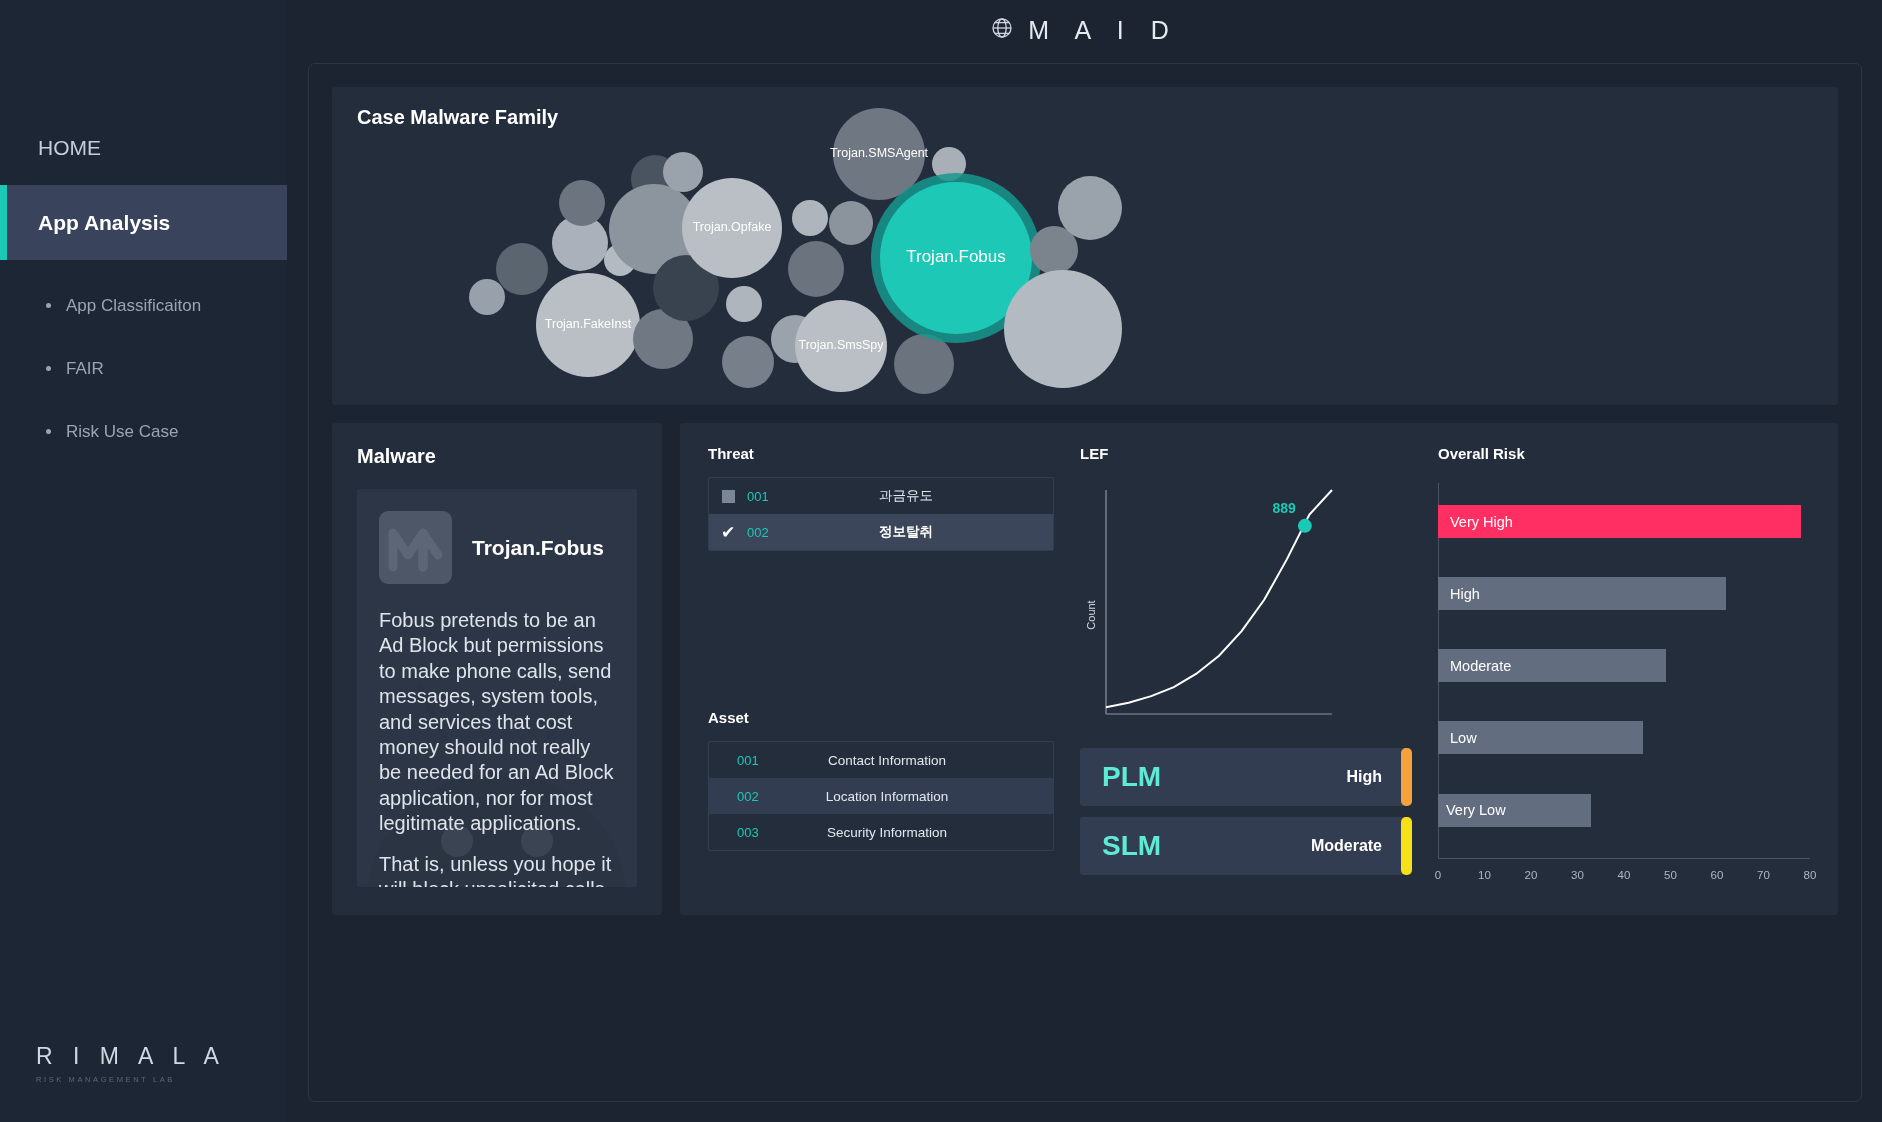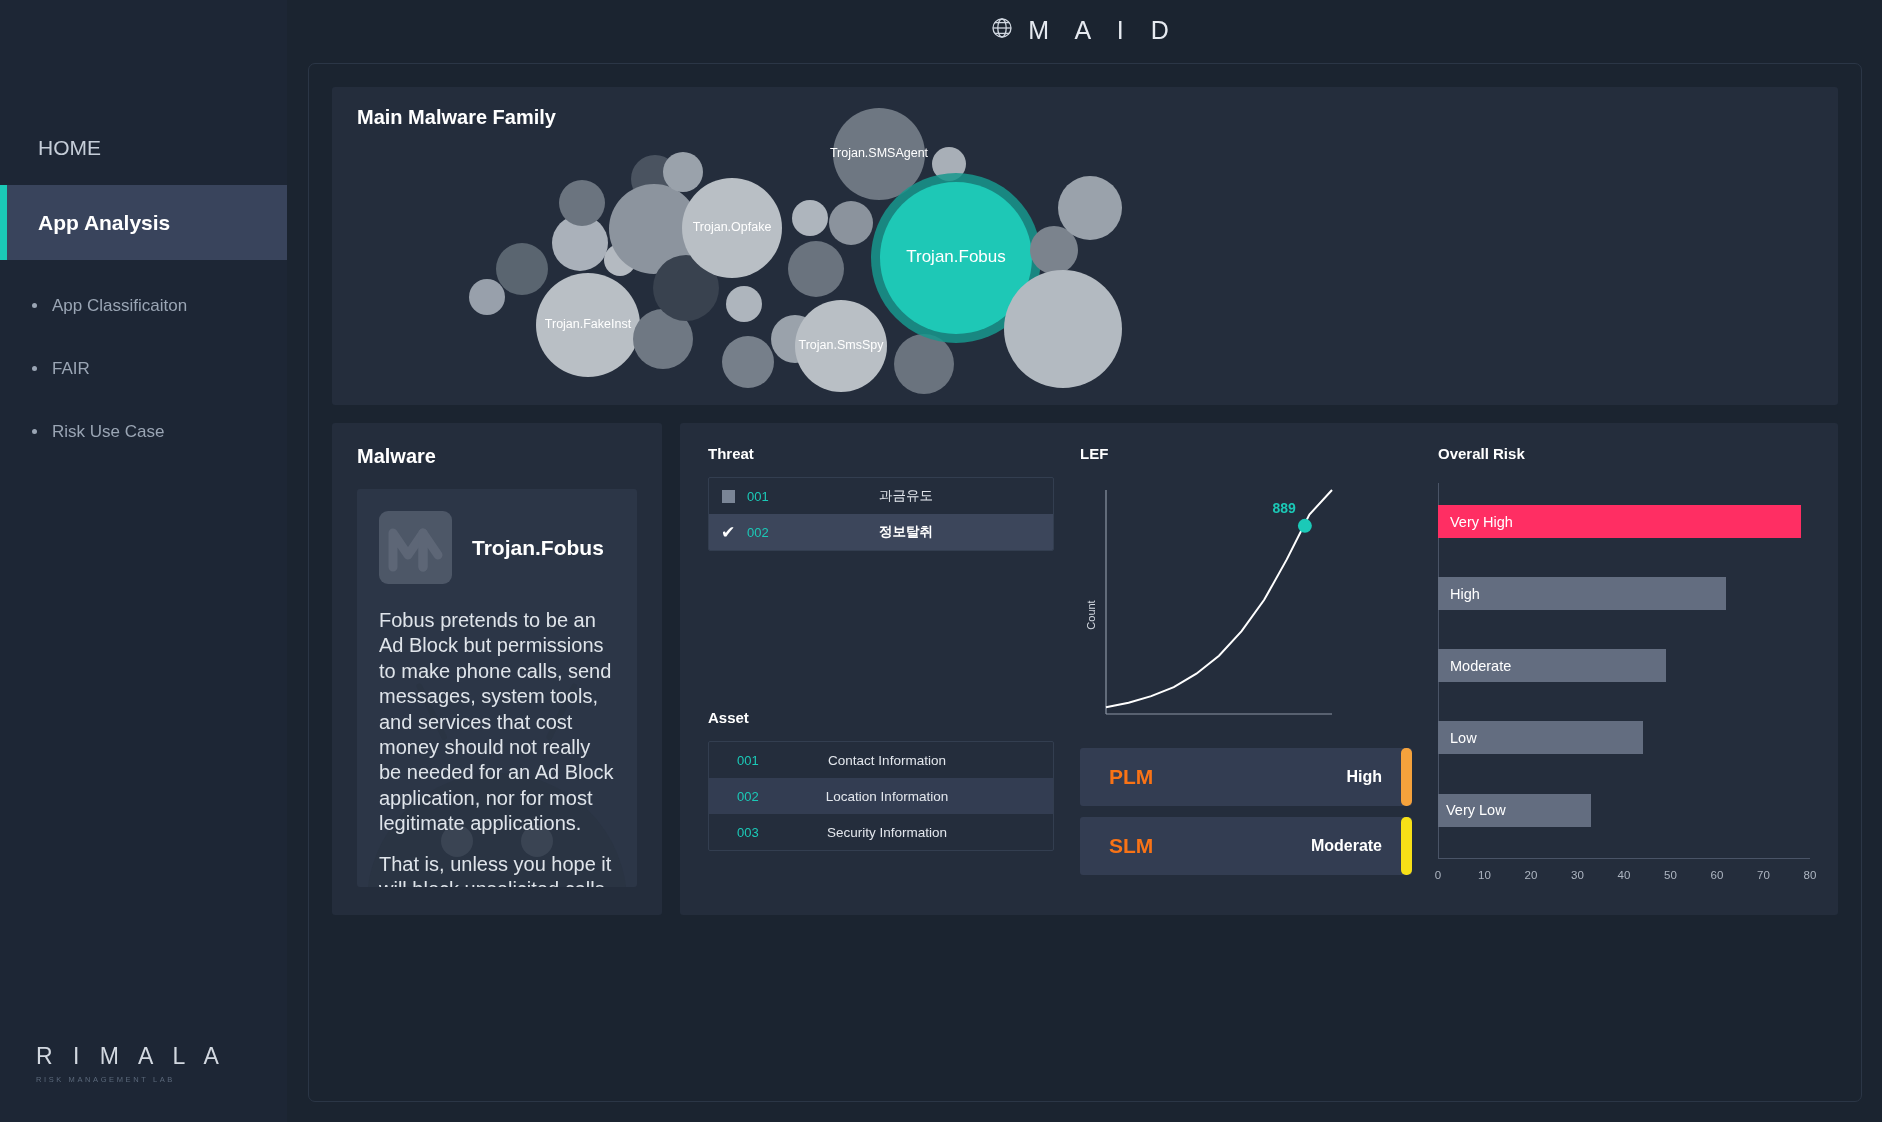--- a/index.html
+++ b/index.html
@@ -35,21 +35,21 @@
   }
   .nav-item.active::before {
     content: "";
     position: absolute; left: 0; top: 0; bottom: 0;
     width: 7px; background: #1bc9b7;
   }
   .subnav { padding-top: 14px; }
   .subnav-item {
     height: 63px;
     display: flex; align-items: center;
-    padding-left: 32px;
+    padding-left: 46px;
     color: #9aa5b4;
     font-size: 17px;
     cursor: pointer;
   }
   .bullet {
     width: 5px; height: 5px; border-radius: 50%;
     background: #9aa5b4; margin-right: 15px; flex: 0 0 5px;
   }
   .brand {
     position: absolute; left: 36px; bottom: 38px;
@@ -154,21 +154,21 @@
     color: #d4d9e1; font-size: 11px; white-space: nowrap;
   }
   .lef-point-label { fill: #1bc9b7; font-size: 14px; font-family: "Liberation Sans", sans-serif; font-weight: bold; }
   .meters { margin-top: auto; padding-bottom: 38px; }
   .meter {
     position: relative; background: #333d52; border-radius: 3px;
     height: 58px; display: flex; align-items: center; justify-content: space-between;
     padding: 0 30px 0 22px; overflow: hidden; margin-bottom: 11px;
   }
   .meter:last-child { margin-bottom: 0; }
-  .meter-name { color: #f97316; font-size: 21px; font-weight: bold; margin-left: 7px; }
+  .meter-name { color: #5eead4; font-size: 28px; font-weight: bold; }
   .meter-val { color: #ffffff; font-size: 16px; font-weight: bold; }
   .meter-accent {
     position: absolute; right: 0; top: 0; bottom: 0; width: 11px;
     border-radius: 5px;
   }
 
   
   .risk-col { flex: 1; display: flex; flex-direction: column; }
   .risk-plot { position: relative; flex: 1; margin-top: 6px; }
   .risk-axis-y {
@@ -234,21 +234,21 @@
           <line x1="4.6" y1="6.6" x2="19.4" y2="6.6"></line>
           <line x1="4.6" y1="17.4" x2="19.4" y2="17.4"></line>
         </svg>
       </span>
       <span class="topbar-title">M A I D</span>
     </div>
 
     <div class="content">
 
       <section class="card bubble-card">
-        <div class="card-title">Main Malware Family</div>
+        <div class="card-title">Case Malware Family</div>
         <svg class="bubble-svg" id="bubbleSvg" width="1512" height="318" viewBox="0 0 1512 318">
             <circle cx="155" cy="210" r="18" fill="#98a0ab"></circle>
             <circle cx="190" cy="182" r="26" fill="#5a6570"></circle>
             <circle cx="248" cy="156" r="28" fill="#aab1ba"></circle>
             <circle cx="250" cy="116" r="23" fill="#6b747f"></circle>
             <circle cx="288" cy="173" r="16" fill="#b4bac1"></circle>
             <circle cx="256" cy="238" r="52" fill="#b9bfc5"></circle>
             <text x="256" y="238" class="bubble-label" font-size="12.5">Trojan.FakeInst</text>
             <circle cx="323" cy="92" r="24" fill="#4a5360"></circle>
             <circle cx="322" cy="142" r="45" fill="#8c949e"></circle>

